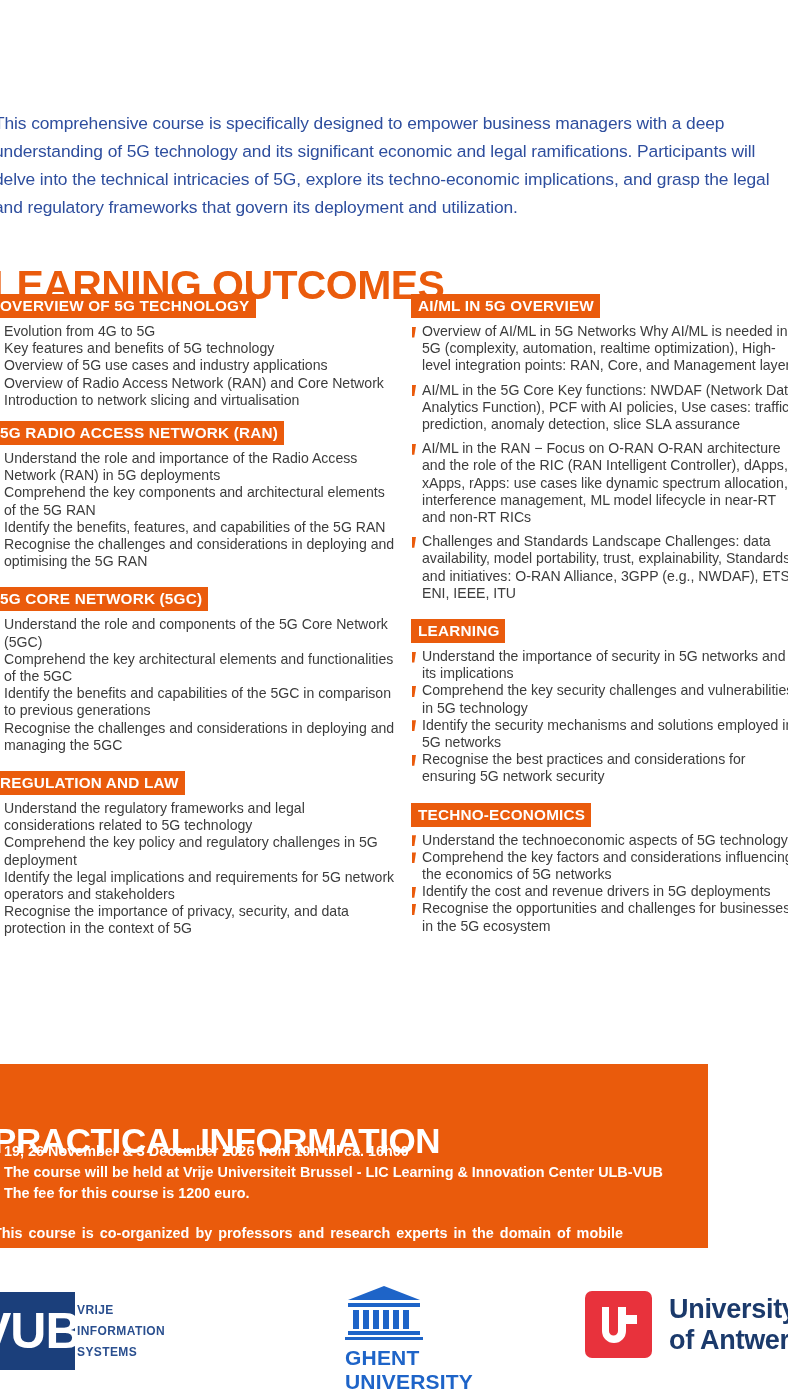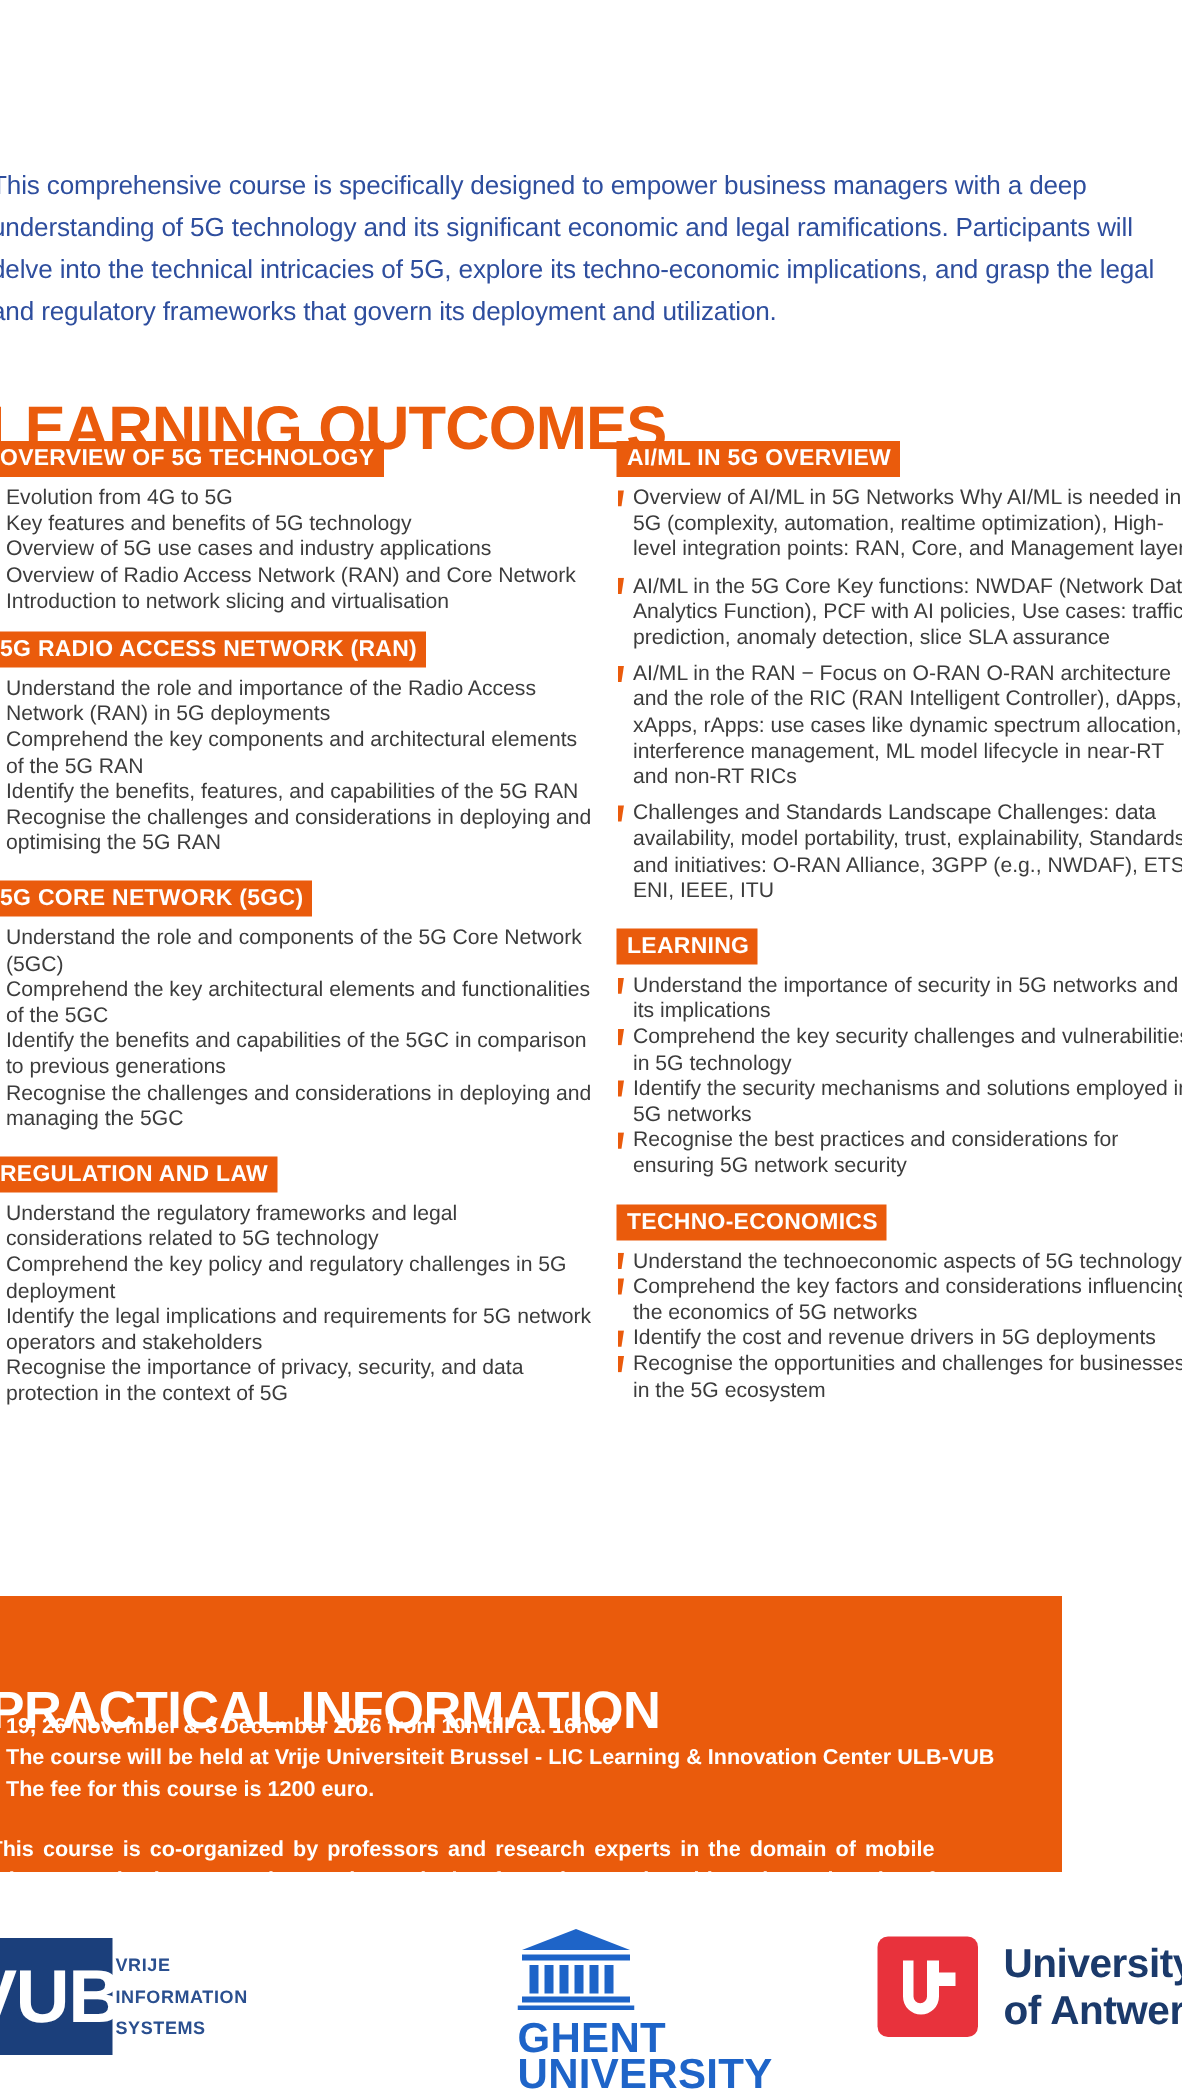--- a/index.html
+++ b/index.html
@@ -196,21 +196,21 @@
   .logo-ghent {
     position: absolute;
     left: 345px;
     top: 36px;
     text-align: left;
   }
   .ghent-text {
     margin-top: 2px;
     color: #1e64c8;
     font-weight: 700;
-    font-size: 28px;
+    font-size: 21px;
     line-height: 24px;
     letter-spacing: 0.2px;
   }
 
   .logo-antwerp {
     position: absolute;
     left: 585px;
     top: 43px;
     display: flex;
     align-items: center;

